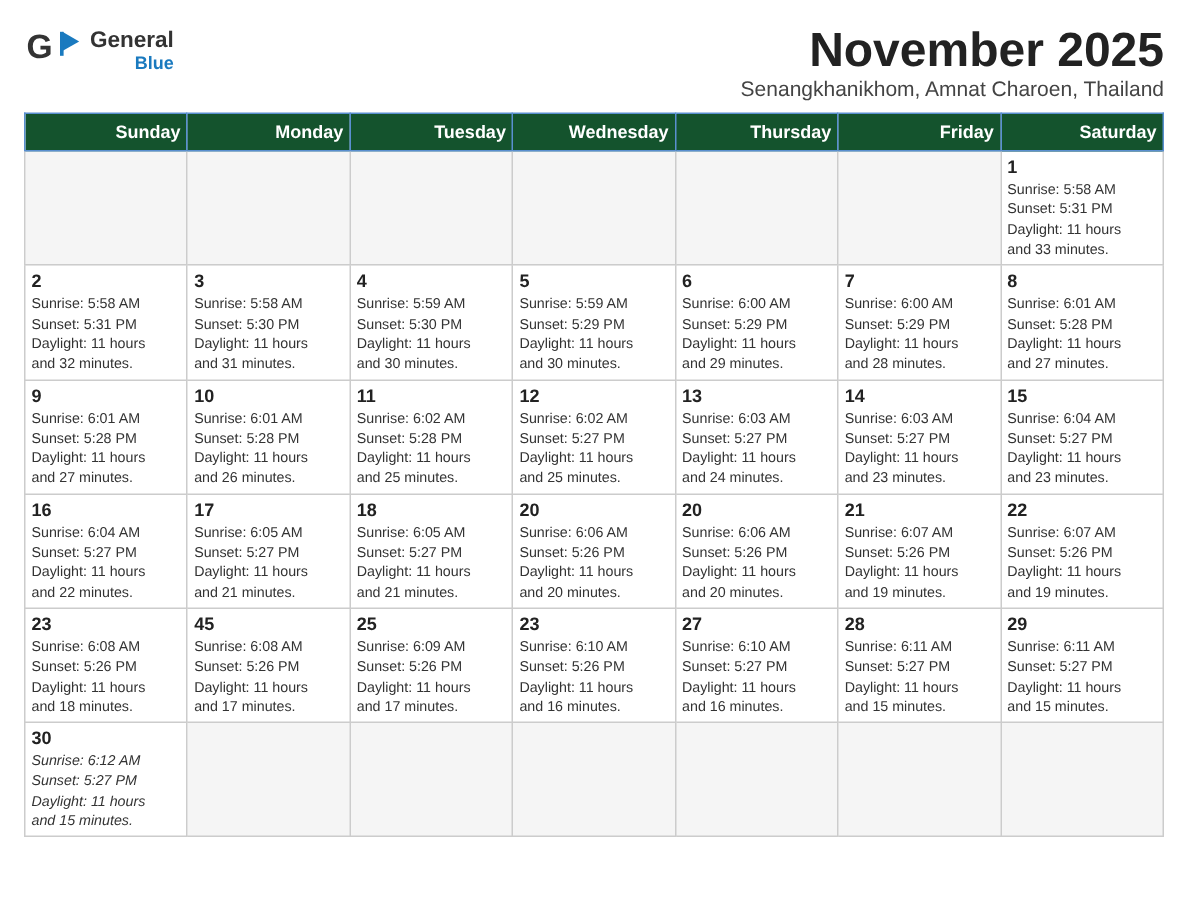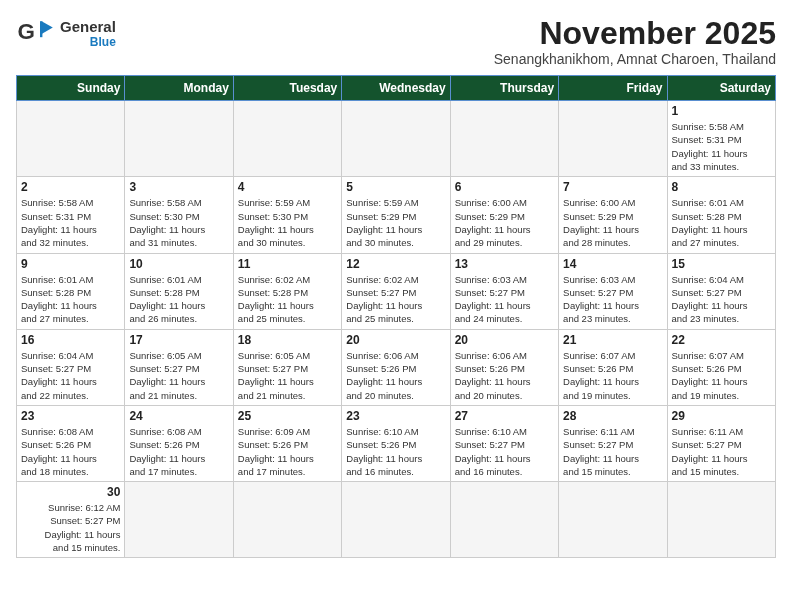--- a/index.html
+++ b/index.html
@@ -81,21 +81,20 @@
     .day-info {
       font-size: 9.5px;
       color: #333;
       line-height: 1.4;
     }
     .empty-cell {
       background: #f5f5f5;
     }
     .last-row td {
       border-bottom: 1px solid #ccc;
-      text-align: right;
     }
   </style>
 </head>
 <body>
 
 <div class="header-section">
   <div class="logo">
     <svg class="logo-icon" viewBox="0 0 50 44" xmlns="http://www.w3.org/2000/svg">
 
       <text x="2" y="28" font-family="Arial" font-size="28" font-weight="bold" fill="#333">G</text>
@@ -297,21 +296,21 @@
       </tr>
       <tr>
         <td>
           <span class="day-number">23</span>
           <div class="day-info" style="white-space: pre-line;">Sunrise: 6:08 AM
 Sunset: 5:26 PM
 Daylight: 11 hours
 and 18 minutes.</div>
         </td>
         <td>
-          <span class="day-number">24</span>
+          <span class="day-number">45</span>
           <div class="day-info" style="white-space: pre-line;">Sunrise: 6:08 AM
 Sunset: 5:26 PM
 Daylight: 11 hours
 and 17 minutes.</div>
         </td>
         <td>
           <span class="day-number">25</span>
           <div class="day-info" style="white-space: pre-line;">Sunrise: 6:09 AM
 Sunset: 5:26 PM
 Daylight: 11 hours
@@ -342,21 +341,21 @@
           <span class="day-number">29</span>
           <div class="day-info" style="white-space: pre-line;">Sunrise: 6:11 AM
 Sunset: 5:27 PM
 Daylight: 11 hours
 and 15 minutes.</div>
         </td>
       </tr>
       <tr class="last-row">
         <td>
           <span class="day-number">30</span>
-          <div class="day-info" style="white-space: pre-line;">Sunrise: 6:12 AM
+          <div class="day-info" style="white-space: pre-line; font-style: italic;">Sunrise: 6:12 AM
 Sunset: 5:27 PM
 Daylight: 11 hours
 and 15 minutes.</div>
         </td>
         <td class="empty-cell"></td>
         <td class="empty-cell"></td>
         <td class="empty-cell"></td>
         <td class="empty-cell"></td>
         <td class="empty-cell"></td>
         <td class="empty-cell"></td>

